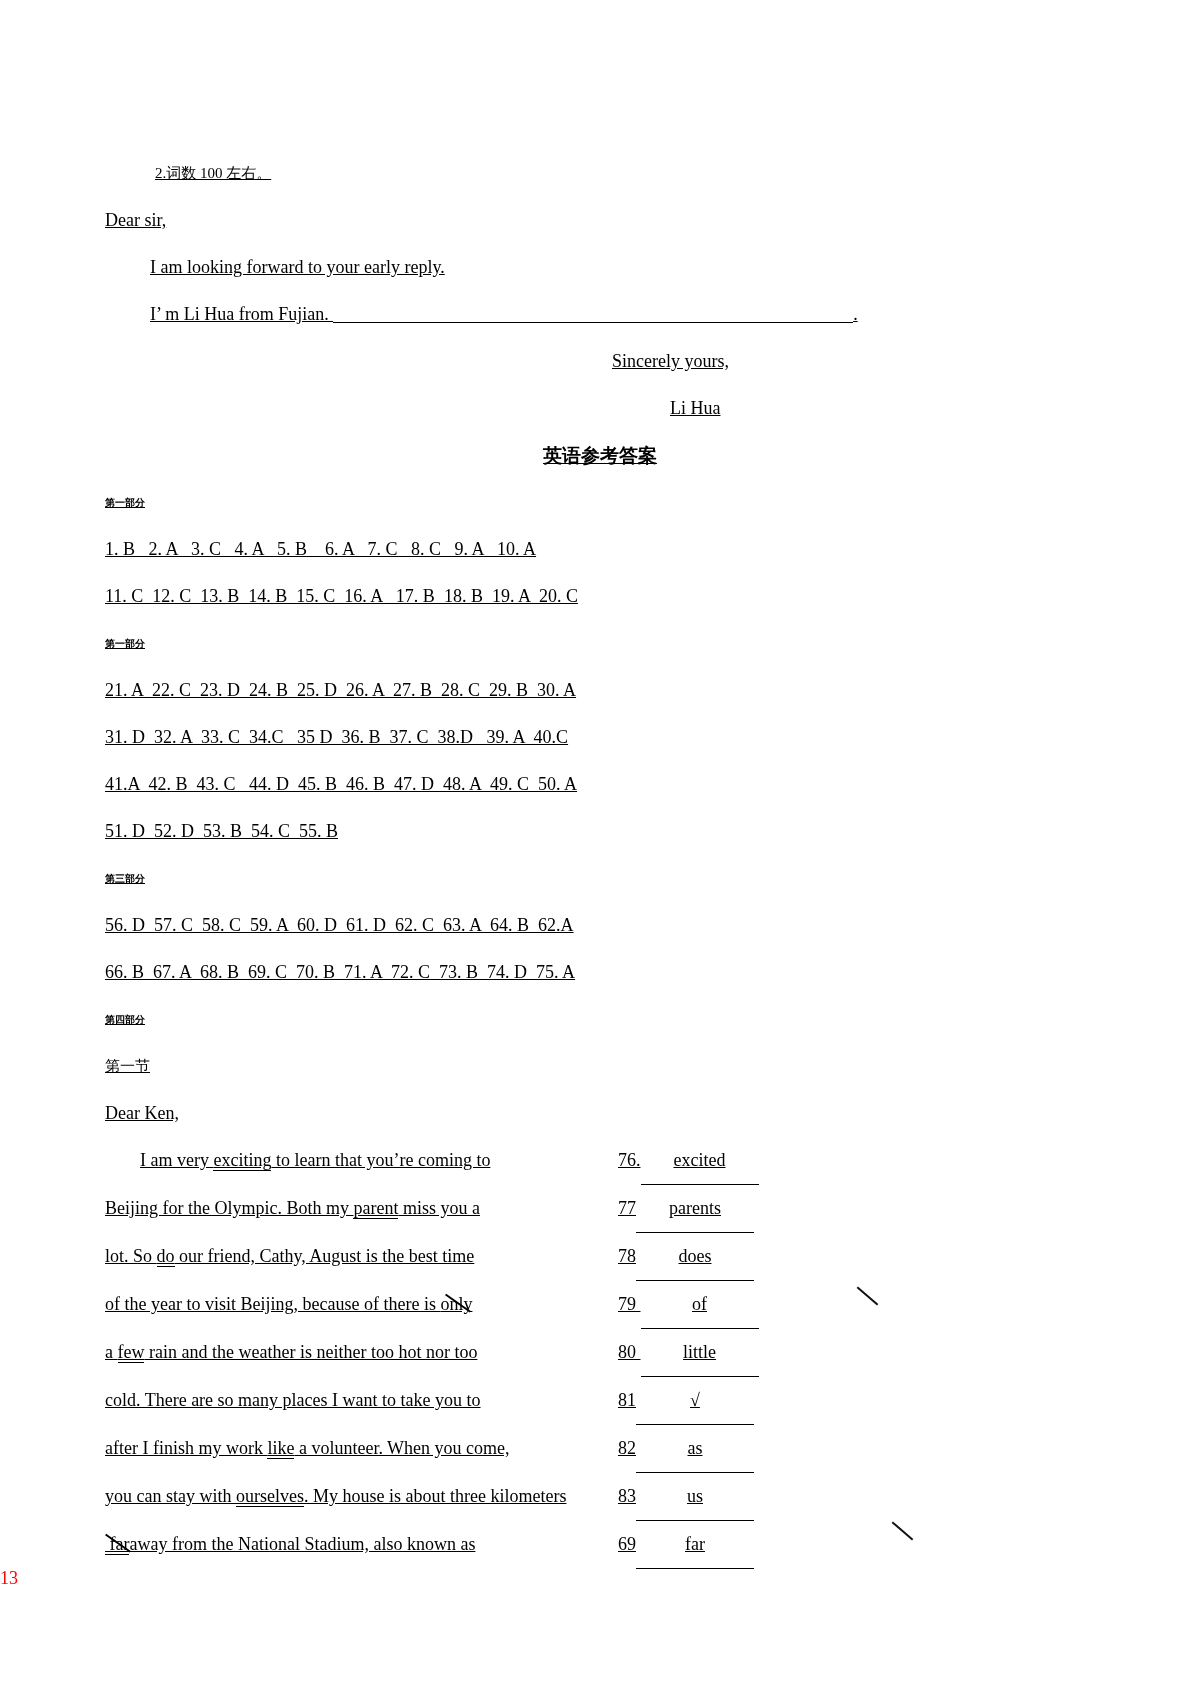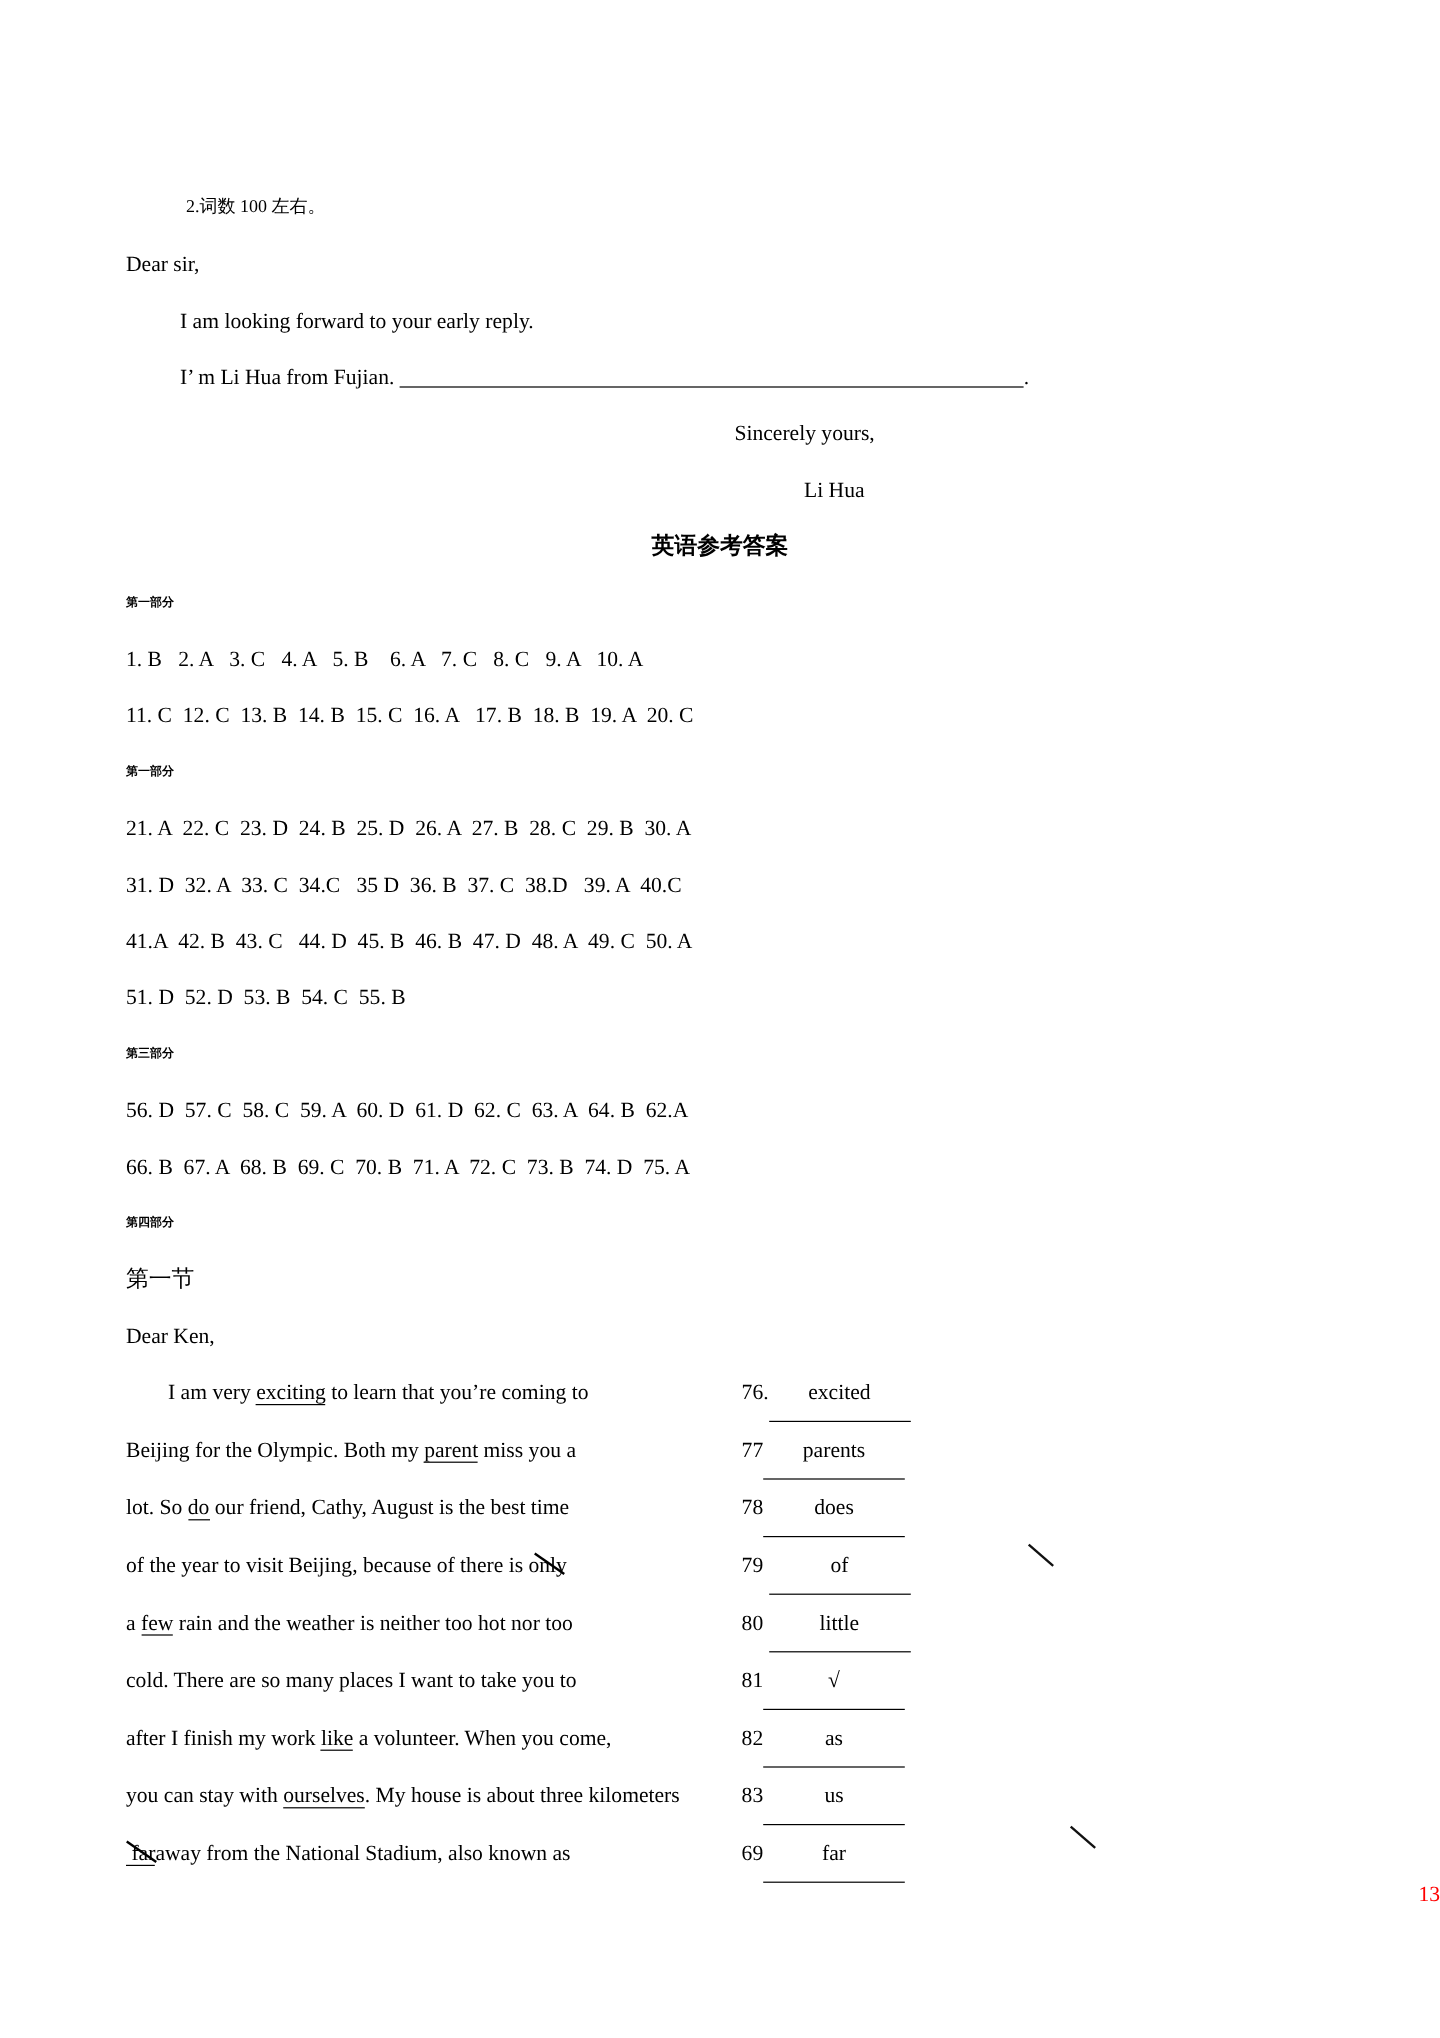--- a/index.html
+++ b/index.html
@@ -5,28 +5,28 @@
   html,body{margin:0;padding:0;background:#ffffff;}
   .page{
     position:relative;
     width:1200px;height:1698px;
     background:#ffffff;
     font-family:"Liberation Serif","DejaVu Serif",serif;
     font-size:18px;color:#000;
     overflow:hidden;
   }
   .doc{padding:150px 105px 0 105px;line-height:47px;}
-  .line{white-space:pre-wrap;min-height:47px;}
+  .line{white-space:pre-wrap;min-height:47px;text-decoration:underline;}
   .note-line{padding-left:50px;font-size:15px;}
   .indent-1{padding-left:45px;}
   .closing-line{padding-left:507px;}
   .signature-line{padding-left:565px;}
   .answers-title{text-align:center;font-weight:bold;font-size:19px;}
   .part-heading{font-weight:bold;font-size:10px;}
-  .sub-heading{font-size:19px;}
+  .sub-heading{font-size:15px;}
   .blank-long{
     display:inline-block;width:520px;height:1em;
     border-bottom:1.2px solid #000;vertical-align:-3px;
   }
   
   .letter-row{display:flex;}
   .letter-text{width:513px;flex:none;white-space:pre-wrap;}
   .letter-text.ind{padding-left:35px;width:478px;}
   .corr{flex:none;display:flex;align-items:baseline;}
   .corr .num{white-space:pre;}
@@ -39,21 +39,21 @@
   .slashed::after{
     content:"";position:absolute;left:55%;top:46%;
     width:30px;height:1.7px;background:#000;
     transform:translate(-50%,-50%) rotate(35deg);
   }
   .stray-slash{position:absolute;width:27px;height:1.9px;background:#111;}
   .stray-1{left:854px;top:1295px;transform:rotate(41deg);}
   .stray-2{left:889px;top:1530px;transform:rotate(41deg);}
   .page-number{
     position:absolute;top:1566px;left:0;width:1200px;
-    text-align:right;color:#ff0000;font-size:18px;line-height:24px;
+    text-align:left;color:#ff0000;font-size:18px;line-height:24px;
   }
 </style>
 </head>
 <body>
 
 <div class="page">
   <div class="doc">
 
     <div class="line note-line">2.词数 100 左右。</div>
 

